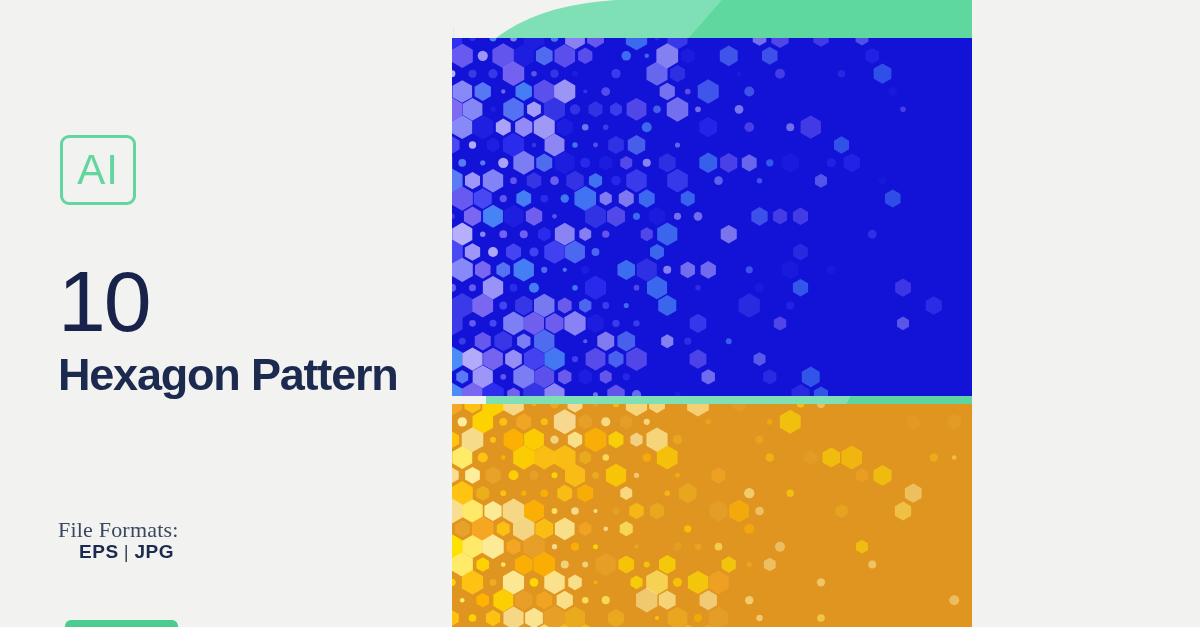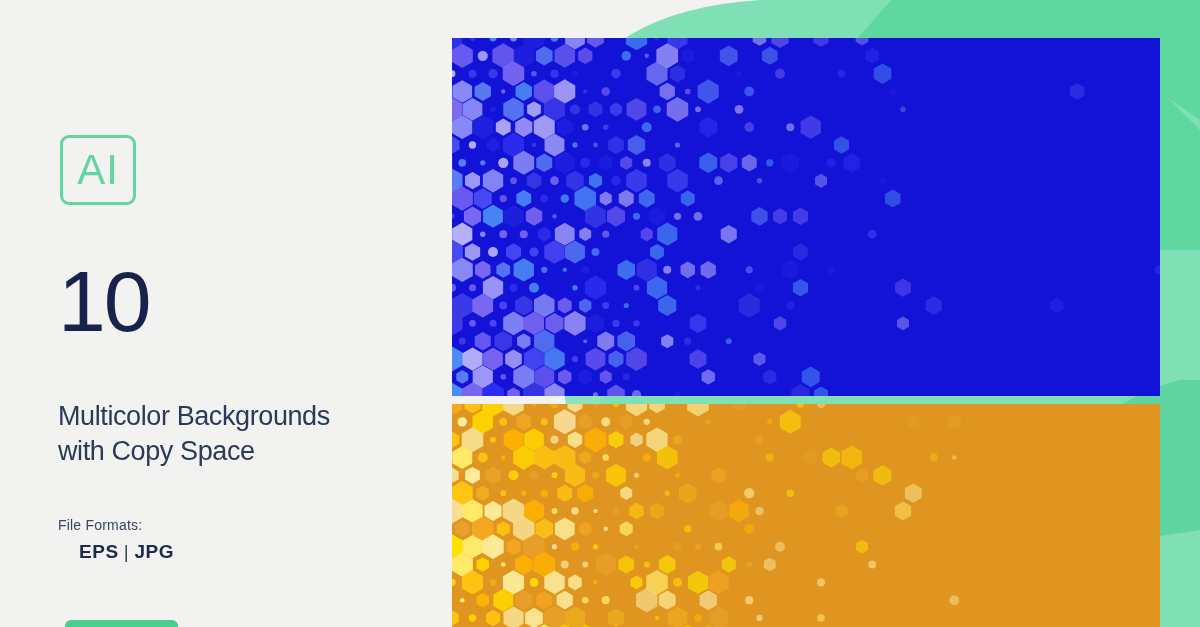--- a/index.html
+++ b/index.html
@@ -2,21 +2,21 @@
 <html><head>
 <meta charset="utf-8">
 <style>
   * { margin:0; padding:0; box-sizing:border-box; }
   html,body{ width:1200px; height:627px; overflow:hidden; }
   body{
     font-family:"Liberation Sans", sans-serif;
     background:#F2F2F0;
     position:relative;
   }
-  #stage{ position:absolute; inset:0; width:1200px; height:627px; overflow:hidden; background:#eab308; }
+  #stage{ position:absolute; inset:0; width:972px; height:627px; overflow:hidden; background:#eab308; }
 
   
   .bg-layer{ position:absolute; inset:0; pointer-events:none; }
 
   
   .left-panel{
     position:absolute; left:0; top:0; width:452px; height:627px;
     background:#F2F2F0; z-index:5;
   }
   .ai-badge{
@@ -40,21 +40,21 @@
     font-size:45px; font-weight:bold; color:#1B2A4E;
     letter-spacing:-1.2px; line-height:1;
   }
   .subtitle{
     position:absolute; left:58px; top:399px;
     font-size:27px; font-weight:500; color:#2B3A57;
     line-height:1.28; letter-spacing:-0.4px;
   }
   .formats-label{
     position:absolute; left:58px; top:517px;
-    font-size:14px; font-weight:400; color:#3A4760; letter-spacing:0.2px;
+    font-size:22px; font-weight:400; color:#3A4760; letter-spacing:0.2px;font-family:Liberation Serif, serif;
   }
   .formats-value{
     position:absolute; left:58px; top:541px;
     font-size:19px; font-weight:bold; color:#1B2A4E; letter-spacing:0.6px;margin-left:21px;
   }
   .formats-value .sep{ font-weight:400; color:#3A4760; padding:0 5px; }
   .cta-button{
     position:absolute; left:65px; top:620px;
     width:113px; height:34px;
     background:#4CCC8E; border-radius:6px;
@@ -703,25 +703,22 @@
   </div>
 
   <div class="left-panel">
 
     <div class="ai-badge">
       <span>AI</span>
     </div>
 
     <div class="big-number">10</div>
 
-
-    <div class="subtitle">
-      <div>Multicolor Backgrounds</div>
-      <div>with Copy Space</div>
-    </div>
+    <div class="title-main">Hexagon Pattern</div>
+
 
     <div class="formats-label">File Formats:</div>
 
     <div class="formats-value">
       <span>EPS</span><span class="sep">|</span><span>JPG</span>
     </div>
 
     <div class="cta-button">
       <span></span>
     </div>

